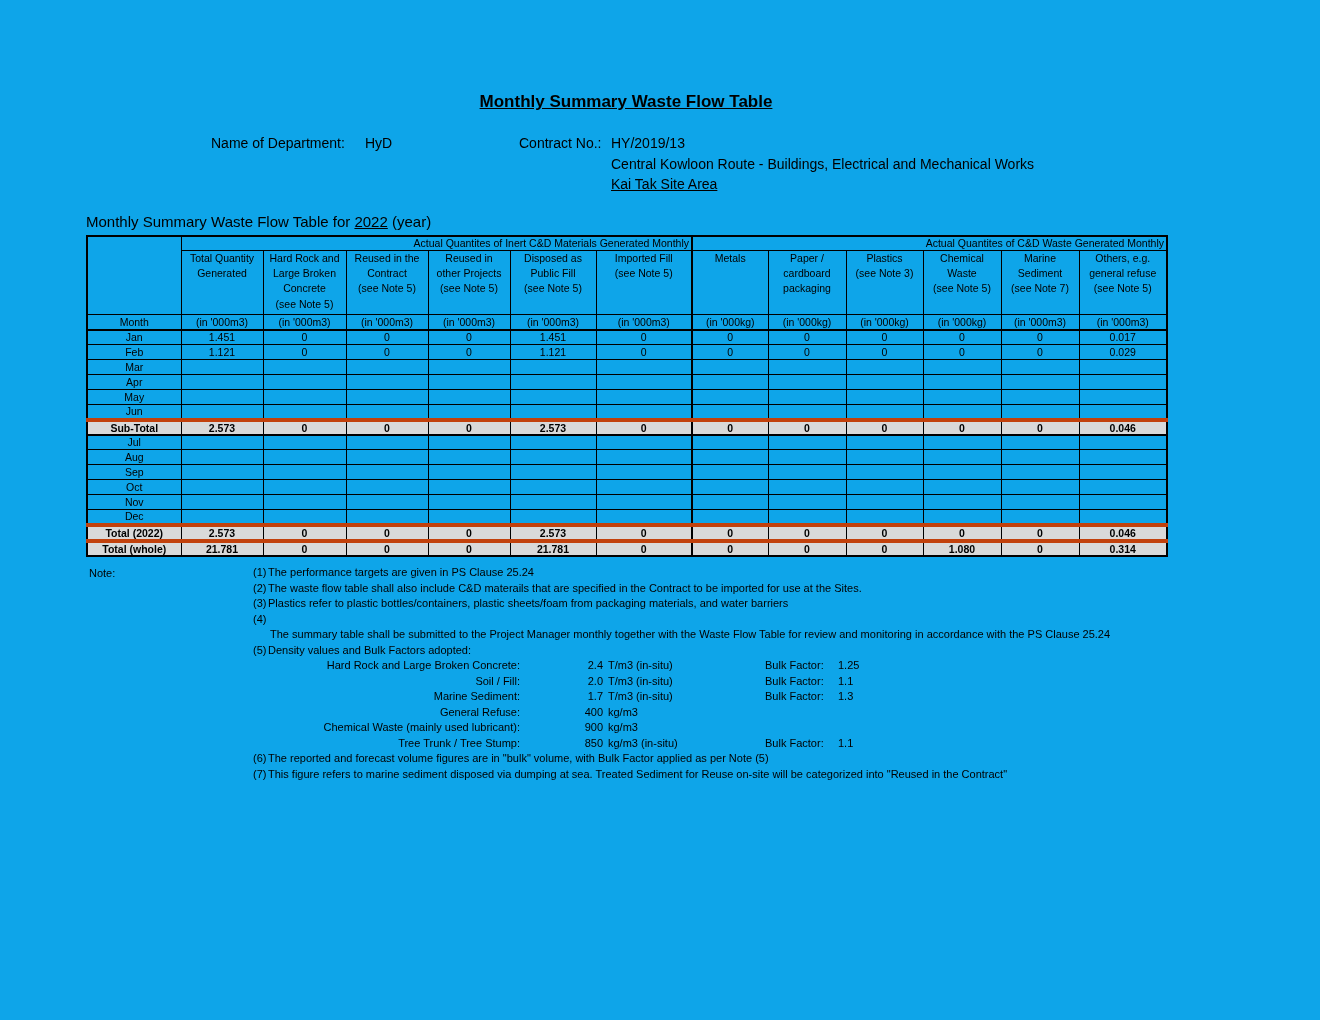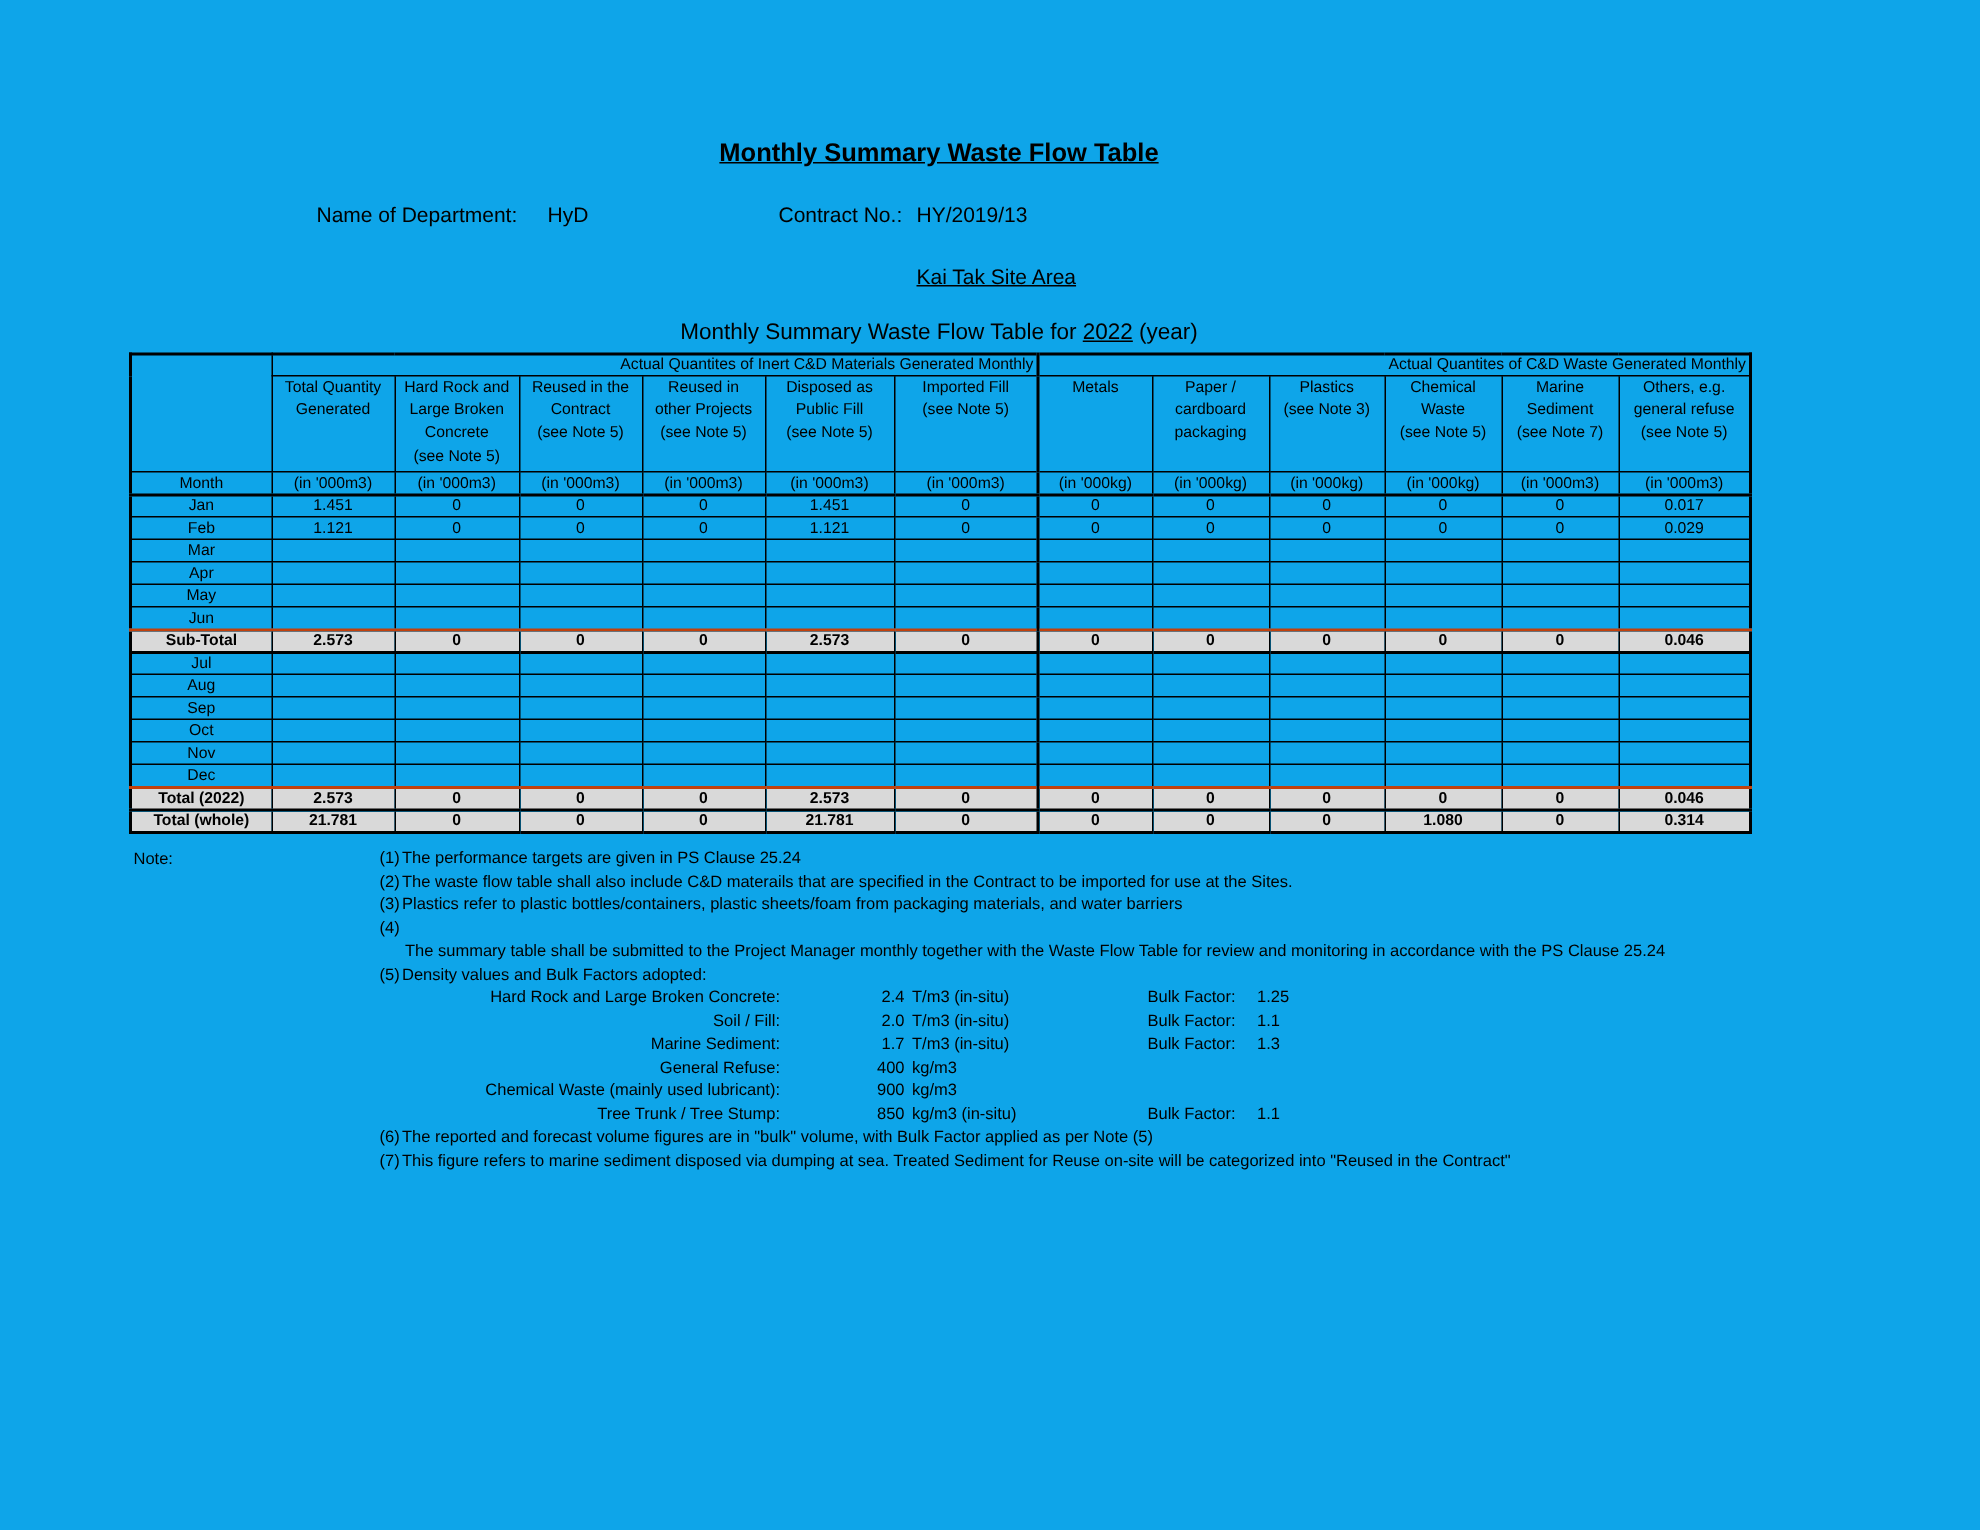--- a/index.html
+++ b/index.html
@@ -11,40 +11,40 @@
                font-size:17px; font-weight:bold; text-decoration:underline; }
 
   .hdr { position:absolute; font-size:14px; white-space:nowrap; }
   .hdr-dept-label   { left:211px; top:135px; }
   .hdr-dept-value   { left:365px; top:135px; }
   .hdr-contract-label { left:519px; top:135px; }
   .hdr-contract-value { left:611px; top:135px; }
   .hdr-desc  { left:611px; top:156px; }
   .hdr-site  { left:611px; top:176px; text-decoration:underline; }
 
-  .subtitle { position:absolute; left:86px; top:213px; width:1080px; text-align:center; font-size:15px; }
+  .subtitle { position:absolute; left:86px; top:213px; width:1080px; font-size:15px; }
   .subtitle .year { text-decoration:underline; }
 
   .tbl-wrap { position:absolute; left:86px; top:235px; }
   table.wft { border-collapse:collapse; table-layout:fixed; width:1080px; font-size:10.5px;
               border:2px solid #000; }
   table.wft th, table.wft td { border:1px solid #000; padding:0 2px; overflow:hidden; }
   .sec-div { border-left:2px solid #000 !important; }
   .section-head { font-weight:normal; height:14px; text-align:right; line-height:13px; }
   .corner { }
   .col-head { font-weight:normal; vertical-align:top; text-align:center; height:64px;
               line-height:15.2px; padding-top:1px; }
   .unit-cell, .month-head { font-weight:normal; text-align:center; height:15px;
               border-bottom:2px solid #000 !important; }
   tbody td { height:15px; }
   td.month-label { text-align:center; padding-right:3px; }
   td.val { text-align:center; }
   tr.row-subtotal td, tr.row-total td {
       background:var(--hl, #d9d9d9); font-weight:bold;
-      border-top:2px solid #c2410c; border-bottom:2px solid #000; }
+      border-top:4px solid #c2410c; border-bottom:2px solid #000; }
 
   .notes { position:absolute; left:0; top:566px; width:1320px; font-size:11px; }
   .note-label { position:absolute; left:89px; top:1px; }
   .note-line { position:relative; height:15.5px; }
   .note-num  { position:absolute; left:253px; top:0; }
   .note-text { position:absolute; left:268px; top:0; white-space:nowrap; }
   .note-text.cont { left:270px; }
   .d-label    { position:absolute; left:268px; top:0; width:252px; text-align:right; white-space:nowrap; }
   .d-value    { position:absolute; left:520px; top:0; width:83px;  text-align:right; }
   .d-unit     { position:absolute; left:608px; top:0; white-space:nowrap; }
@@ -55,20 +55,21 @@
 <body>
 
 <div class="page">
 
   <div class="doc-title">Monthly Summary Waste Flow Table</div>
 
   <span class="hdr hdr-dept-label">Name of Department:</span>
   <span class="hdr hdr-dept-value">HyD</span>
   <span class="hdr hdr-contract-label">Contract No.:</span>
   <span class="hdr hdr-contract-value">HY/2019/13</span>
+  <span class="hdr hdr-desc">Central Kowloon Route - Buildings, Electrical and Mechanical Works</span>
   <span class="hdr hdr-site">Kai Tak Site Area</span>
 
   <div class="subtitle"><span>Monthly Summary Waste Flow Table for </span><span class="year">2022</span><span> (year)</span></div>
 
   <div class="tbl-wrap">
     <table class="wft">
       <colgroup>
         <col style="width:94px">
         <col style="width:82px">
           <col style="width:83px">

